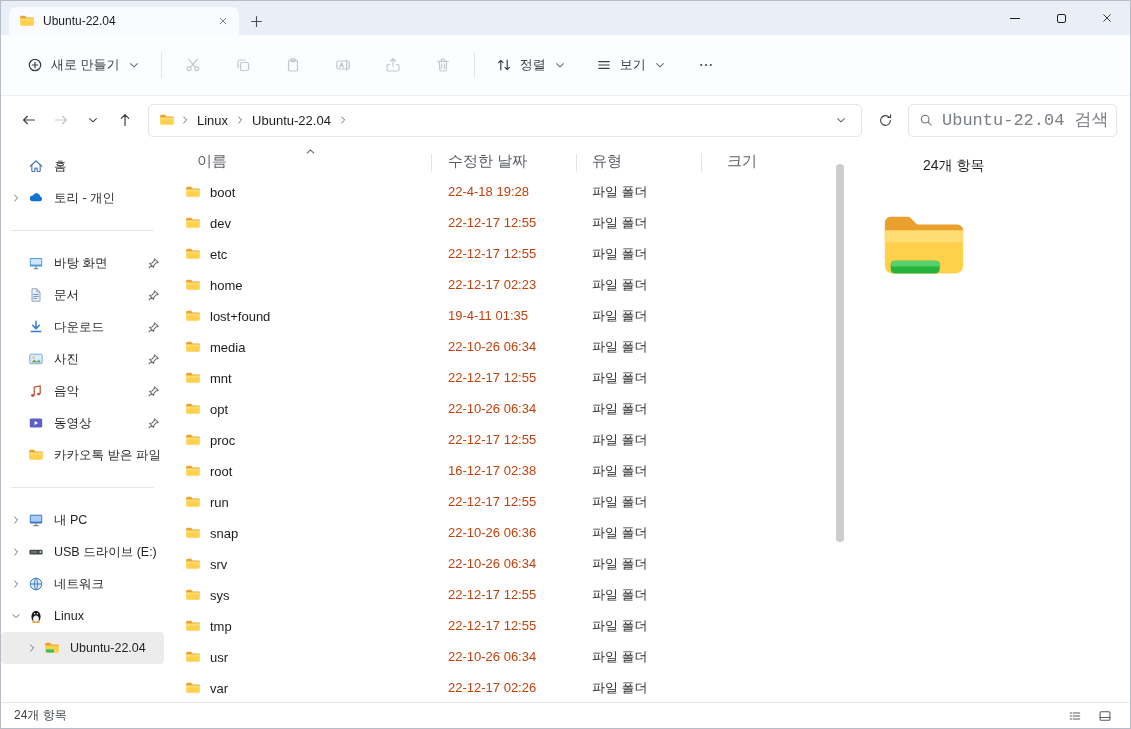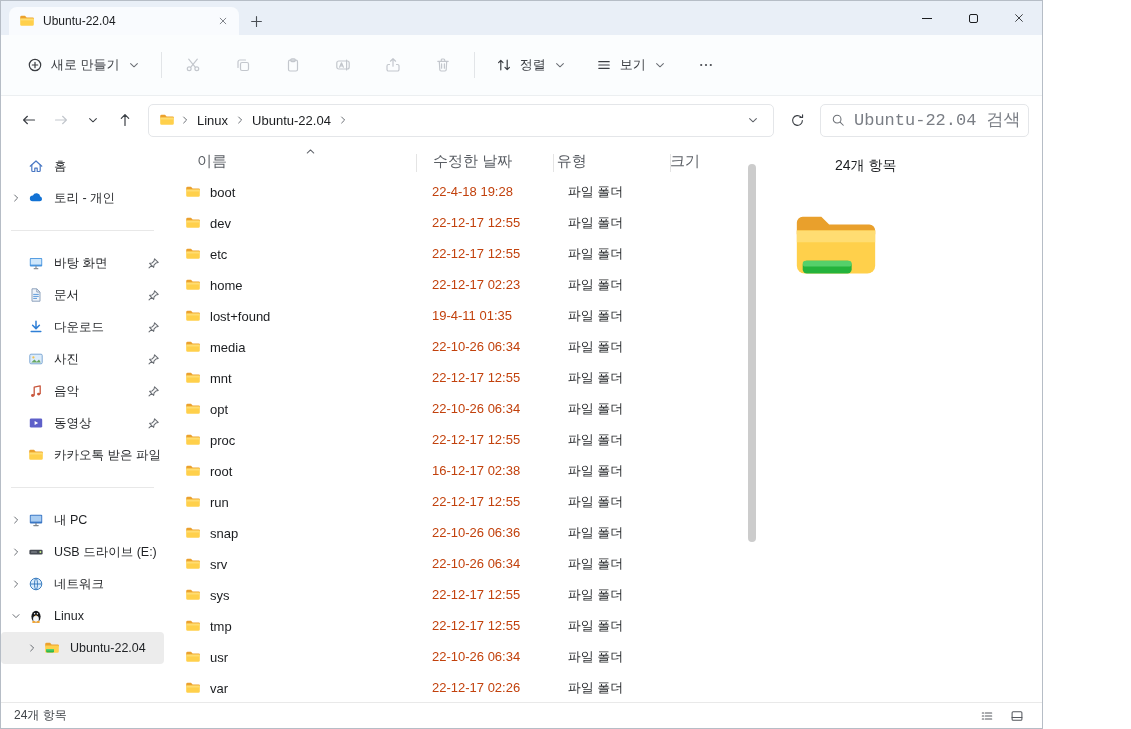--- a/index.html
+++ b/index.html
@@ -1,20 +1,20 @@
 <!DOCTYPE html>
 <html><head>
 <meta charset="utf-8">
 <style>
   *{margin:0;padding:0;box-sizing:border-box}
   html,body{width:1131px;height:729px;overflow:hidden}
   body{font-family:"Liberation Sans","DejaVu Sans",sans-serif;font-size:13px;color:#1b1d20;background:#fff}
   [data-icon]{display:inline-flex;align-items:center;justify-content:center;line-height:0}
 
-  .window{width:1043px;height:729px;display:flex;flex-direction:column;background:#fff;border:1px solid #b6bdc6}
+  .window{width:1131px;height:729px;display:flex;flex-direction:column;background:#fff;border:1px solid #b6bdc6}
 
   
   .titlebar{height:34px;background:#e9eff7;display:flex;align-items:flex-end;flex:none}
   .tab{height:28px;width:230px;margin-left:8px;background:#f9fbfe;border-radius:8px 8px 0 0;
        display:flex;align-items:center;gap:8px;padding:0 6px 0 10px;font-size:12px}
   .tab-title{flex:1;white-space:nowrap;overflow:hidden;color:#1b1d20}
   .tab-close{width:20px;height:20px;border-radius:4px;display:flex;align-items:center;justify-content:center;color:#5a5e66}
   .newtab{width:34px;height:28px;display:flex;align-items:center;justify-content:center;color:#4a4e55}
   .wincontrols{margin-left:auto;display:flex;align-self:flex-start;height:34px}
   .wc{width:46px;height:34px;display:flex;align-items:center;justify-content:center;color:#1b1d20}
@@ -60,22 +60,22 @@
   .sb-pin{width:20px;display:flex;justify-content:center;color:#6a6e74;margin-right:1px;flex:none}
   .sb-divider{height:1px;background:#e8e8e8;margin:16px 10px}
 
   .filearea{flex:1;display:flex;flex-direction:column;min-width:0;padding-top:2px}
   .list-header{height:30px;display:flex;align-items:flex-end;padding-bottom:5px;position:relative;
                color:#5a5e64;font-size:15px;flex:none}
   .caret{position:absolute;top:0;left:141px;color:#5f636a}
   .col{position:relative}
   .col-name{width:267px;padding-left:33px}
   .col-date{width:145px;padding-left:17px}
-  .col-type{width:125px;padding-left:4px}
-  .col-size{width:80px;padding-left:0}
+  .col-type{width:125px;padding-left:16px}
+  .col-size{width:80px;padding-left:26px}
   .col-date::before,.col-type::before,.col-size::before{content:"";position:absolute;left:0;top:2px;height:18px;width:1px;background:#e4e4e4}
 
   .rows{flex:1;overflow:hidden}
   .frow{height:31px;display:flex;align-items:center}
   .fc-name{width:267px;padding-left:21px;display:flex;align-items:flex-end;gap:9px;overflow:hidden;white-space:nowrap}
   .fc-date{width:145px;padding-left:17px;color:#c2410c;white-space:nowrap}
   .fc-type{width:125px;padding-left:16px;color:#1f2124;white-space:nowrap}
   .fc-size{width:80px;padding-left:10px}
   .row-ico{display:inline-flex;flex:none}
 

